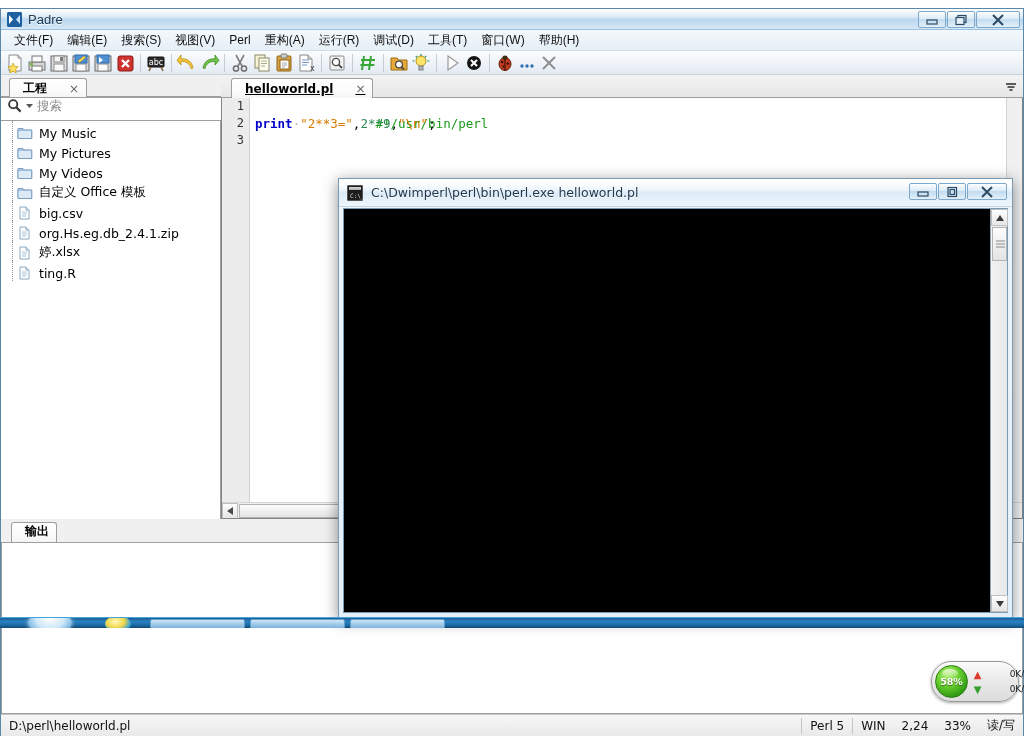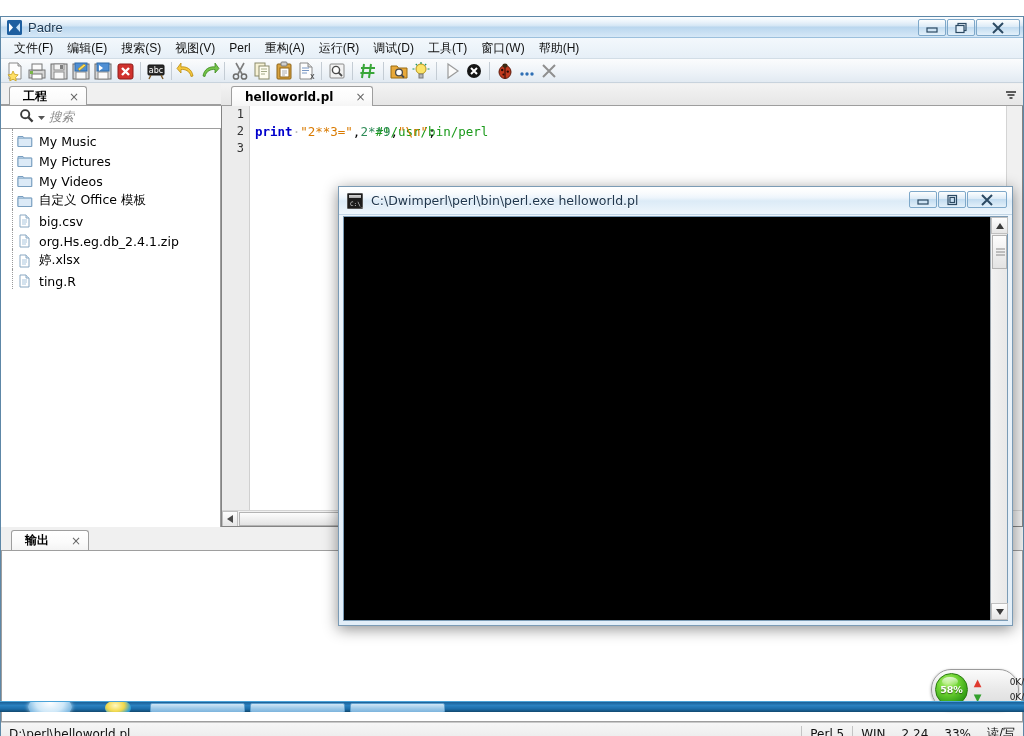--- a/index.html
+++ b/index.html
@@ -6,21 +6,21 @@
   html, body {
     margin: 0; padding: 0;
     width: 1024px; height: 736px;
     overflow: hidden;
     font-family: "Liberation Sans", "DejaVu Sans", sans-serif;
     font-size: 12px;
   }
 
   
   #desktop {
-    position: absolute; left: 0; top: 16px; width: 1024px; height: 696px;
+    position: absolute; left: 0; top: 8px; width: 1024px; height: 620px;
     background: linear-gradient(to bottom, #8fbcd9 0%, #b6d6ea 40%, #dce9f2 100%);
   }
   #taskbar {
     position: absolute; left: 0; bottom: 0; width: 1024px; height: 11px;
     background: linear-gradient(to bottom, #1a5f96 0%, #2a81c0 35%, #1b6ca8 70%, #12496f 100%);
     border-top: 1px solid #4aa3d8;
     overflow: hidden;
   }
   .tb-orb {
     position: absolute; left: 28px; top: -6px; width: 44px; height: 22px;
@@ -130,21 +130,21 @@
   }
   .tab .tclose { color: #666; font-size: 12px; font-weight: normal; }
   .tab-dropdown {
     position: absolute; right: 6px; top: 5px;
     width: 12px; height: 12px; color: #333;
   }
 
   #searchbar {
     position: absolute; left: 0; top: 21px; width: 220px; height: 24px;
     background: #fff; border: 1px solid #9e9e9e; border-left: none; border-right: none;
-    display: flex; align-items: center; padding-left: 18px; gap: 4px; font-style: italic;
+    display: flex; padding-left: 6px; gap: 4px;
   }
   #searchbar .ph {
     color: #8a8a8a; font-size: 12.5px; font-family: "DejaVu Sans", sans-serif;
   }
 
   #tree {
     position: absolute; left: 0; top: 45px; width: 220px; bottom: 0;
     background: #fff; border-right: 1px solid #9e9e9e;
     border-bottom: 1px solid #9e9e9e;
     overflow: hidden;
@@ -166,21 +166,21 @@
 
   #editor-wrap {
     position: absolute; left: 0; top: 0; right: 0; height: 443px;
     background: #f0f0f0;
   }
   #editor-tabs {
     height: 22px; position: relative;
     background: linear-gradient(to bottom, #f3f3f3, #e6e6e6);
     border-bottom: 1px solid #9e9e9e;
   }
-  #editor-tabs .tab { left: 10px; top: 2px; height: 21px; }
+  #editor-tabs .tab { left: 10px; top: 2px; height: 21px; text-decoration: underline; }
   #editor {
     position: absolute; left: 0; top: 22px; right: 0; bottom: 0;
     background: #ffffff; border: 1px solid #848484; border-top: none;
     overflow: hidden;
   }
   #gutter {
     position: absolute; left: 0; top: 0; width: 28px; bottom: 16px;
     background: #ececec; border-right: 1px solid #d0d0d0;
   }
   .lnum {
@@ -219,21 +219,21 @@
   }
 
   #output-wrap {
     position: absolute; left: 0; top: 443px; right: 0; bottom: 0;
     background: #f0f0f0;
   }
   #output-tabs {
     position: absolute; left: -220px; top: 0; right: 0; height: 23px;
     background: #f0f0f0;
   }
-  #output-tabs .tab { left: 10px; top: 3px; height: 20px; }
+  #output-tabs .tab { left: 10px; top: 3px; height: 20px; flex-direction: column; }
   #output-area {
     position: absolute; left: -220px; top: 23px; right: 0; bottom: 0;
     background: #ffffff; border: 1px solid #9e9e9e;
   }
 
   
   #statusbar {
     position: absolute; left: 0; right: 0; bottom: 0; height: 22px;
     background: linear-gradient(to bottom, #f6f6f6, #e9e9e9);
     border-top: 1px solid #c9c9c9;

